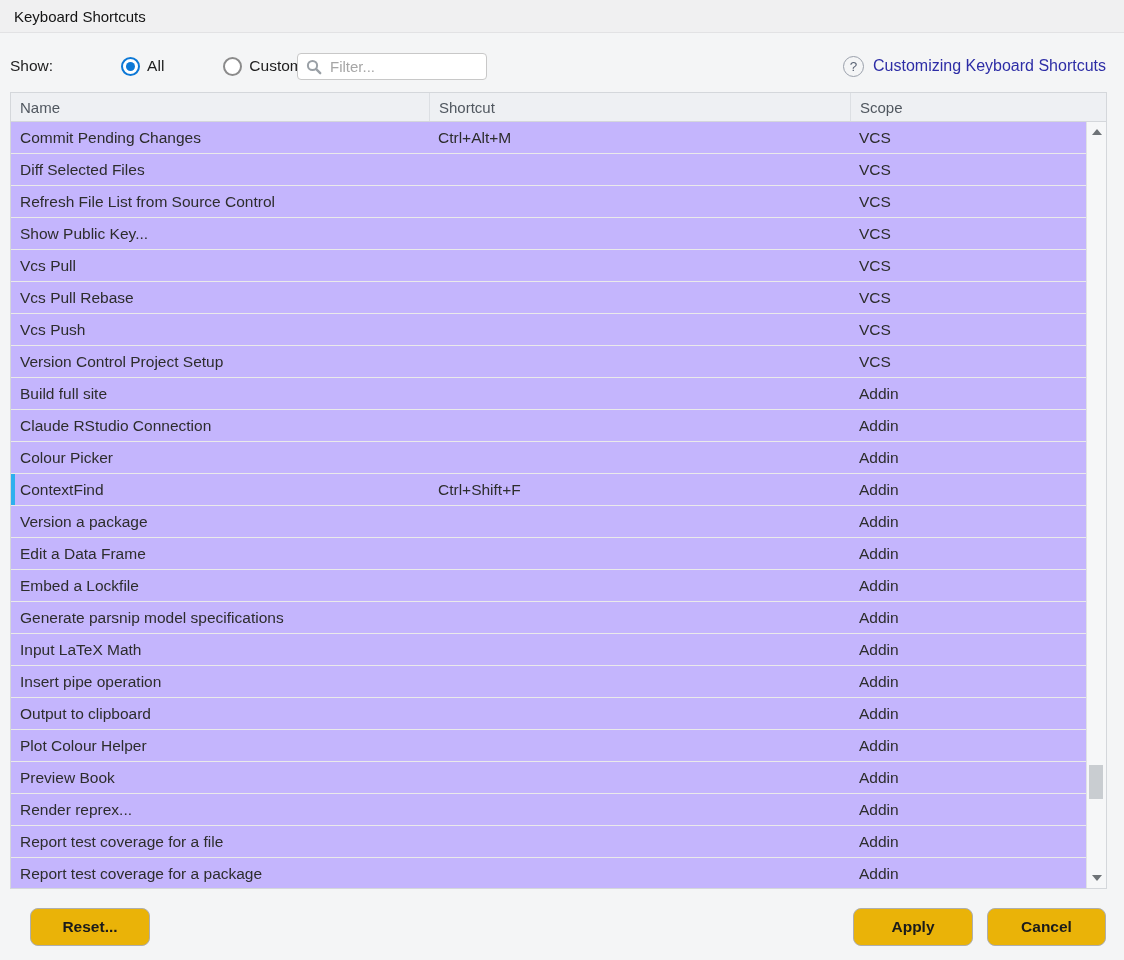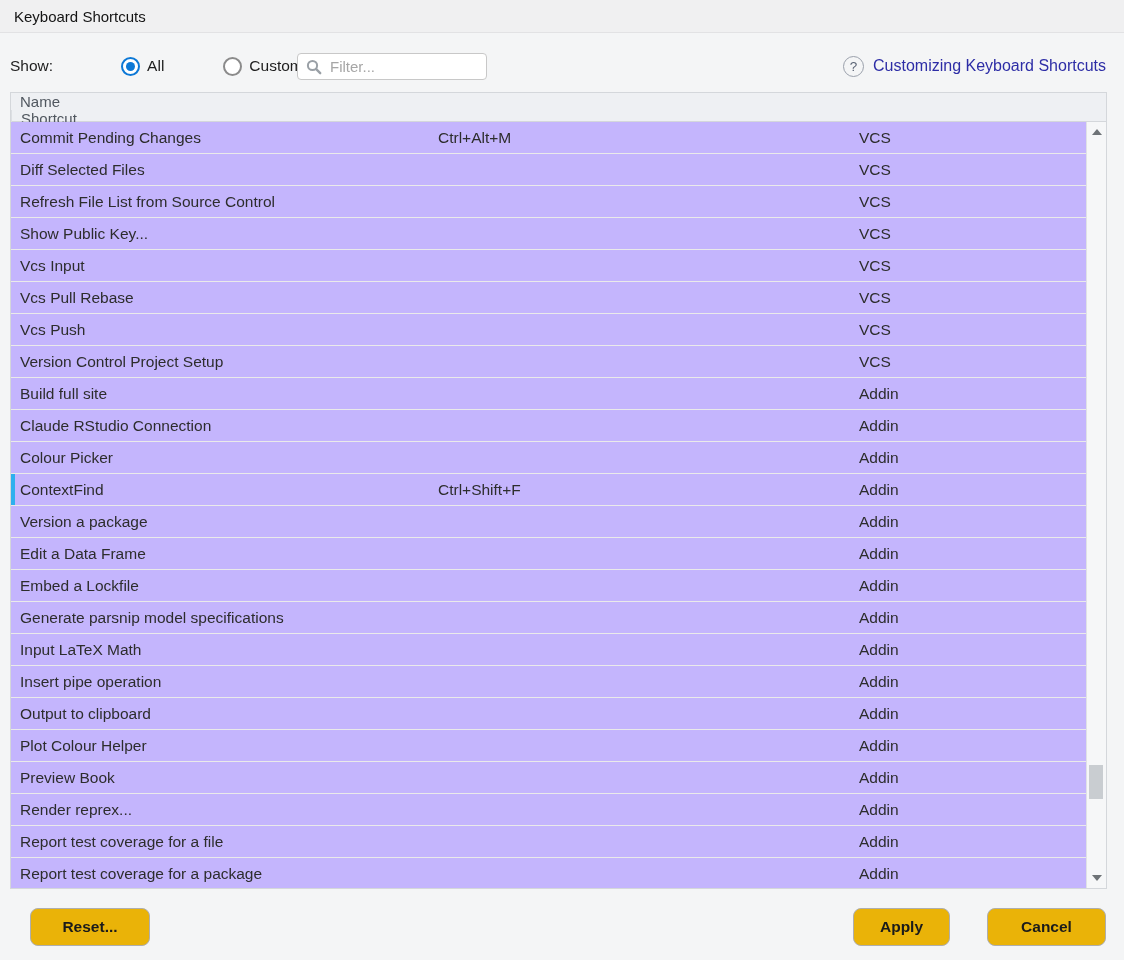--- a/index.html
+++ b/index.html
@@ -73,21 +73,21 @@
   .table {
     position: absolute; left: 10px; top: 92px;
     width: 1097px; height: 797px;
     background: #ffffff;
     border: 1px solid #d4d7db;
   }
   .thead {
     display: flex; height: 29px;
     background: #eef0f3;
     border-bottom: 1px solid #d4d7db;
-    color: #50575f; font-size: 15px; flex-direction: column;
+    color: #50575f; font-size: 15px;
   }
   .th { display: flex; align-items: center; padding-left: 9px; }
   .th-name { width: 418px; }
   .th-shortcut { width: 421px; border-left: 1px solid #dcdfe3; }
   .th-scope { flex: 1; border-left: 1px solid #dcdfe3; }
 
   .tbody { position: absolute; top: 29px; left: 0; right: 0; bottom: 0; overflow: hidden; }
   .trow {
     display: flex; height: 32px;
     border-bottom: 1px solid #eaeaea;
@@ -135,21 +135,21 @@
   .btn {
     position: absolute; top: 908px; height: 38px;
     background: #eab308;
     border: 1px solid #aeaeae; border-radius: 8px;
     font-family: "Liberation Sans", sans-serif;
     font-size: 15.5px; color: #1b1b1b;
     cursor: pointer;
     font-weight: bold;
   }
   .btn-reset { left: 30px; width: 120px; }
-  .btn-apply { left: 853px; width: 97px; }
+  .btn-apply { left: 853px; width: 120px; }
   .btn-cancel { left: 987px; width: 119px; }
 </style>
 </head>
 <body>
 
 <div class="titlebar">
   <span class="title">Keyboard Shortcuts</span>
 </div>
 
 <div class="controls">
@@ -205,21 +205,21 @@
     <div class="c c-scope">VCS</div>
   </div>
 
   <div class="trow">
     <div class="c c-name">Show Public Key...</div>
     <div class="c c-shortcut"></div>
     <div class="c c-scope">VCS</div>
   </div>
 
   <div class="trow">
-    <div class="c c-name">Vcs Input</div>
+    <div class="c c-name">Vcs Pull</div>
     <div class="c c-shortcut"></div>
     <div class="c c-scope">VCS</div>
   </div>
 
   <div class="trow">
     <div class="c c-name">Vcs Pull Rebase</div>
     <div class="c c-shortcut"></div>
     <div class="c c-scope">VCS</div>
   </div>
 

